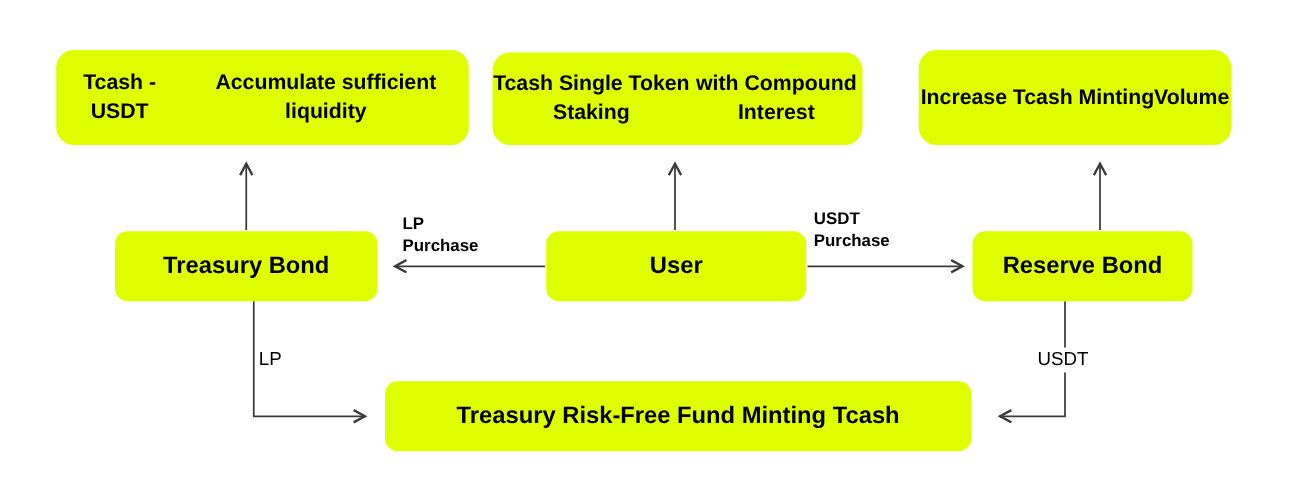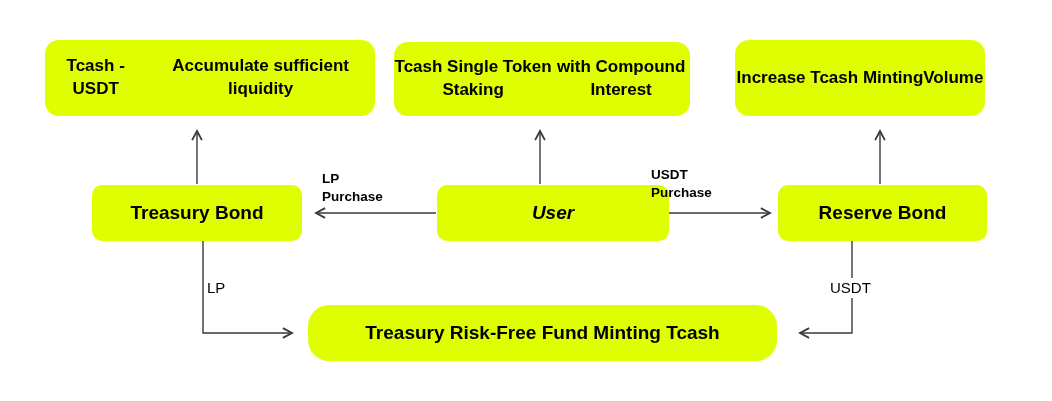--- a/index.html
+++ b/index.html
@@ -20,27 +20,27 @@
   .box{
     position:absolute;
     background:var(--box-fill,#DFFF00);
     border-radius:14px;
     display:flex;flex-direction:row;align-items:center;justify-content:center;
     color:var(--text,#000);font-weight:bold;text-align:center;
     line-height:1.35;
   }
   .box.top{font-size:17px;}
   .box.mid{font-size:19px;border-radius:10px;}
-  .box.bottom{font-size:19px;border-radius:21px;}
+  .box.bottom{font-size:19px;border-radius:10px;}
   .b-tcash-usdt{left:45px;top:40px;width:330px;height:76px;}
   .b-staking{left:394px;top:42px;width:296px;height:74px;}
   .b-minting{left:735px;top:40px;width:250px;height:76px;}
   .b-liquidity-bond{left:92px;top:185px;width:210px;height:56px;}
-  .b-user{left:437px;top:185px;width:232px;height:56px;font-style:italic;}
-  .b-reserve-bond{left:778px;top:185px;width:209px;height:56px;text-align:center;}
+  .b-user{left:437px;top:185px;width:208px;height:56px;}
+  .b-reserve-bond{left:778px;top:185px;width:176px;height:56px;text-align:center;}
   .b-treasury{left:308px;top:305px;width:469px;height:56px;}
   .edge-label{
     position:absolute;color:var(--text,#000);text-align:left;line-height:1.3;
   }
   .edge-label.small{font-size:13.5px;font-weight:bold;}
   .lbl-lp-purchase{left:322px;top:170px;width:100px;}
   .lbl-usdt-purchase{left:651px;top:166px;width:100px;}
   .edge-label.plain{font-size:15px;font-weight:normal;background:#ffffff;padding:0 3px;}
   .lbl-lp{left:204px;top:278px;}
   .lbl-usdt{left:827px;top:278px;width:54px;}

